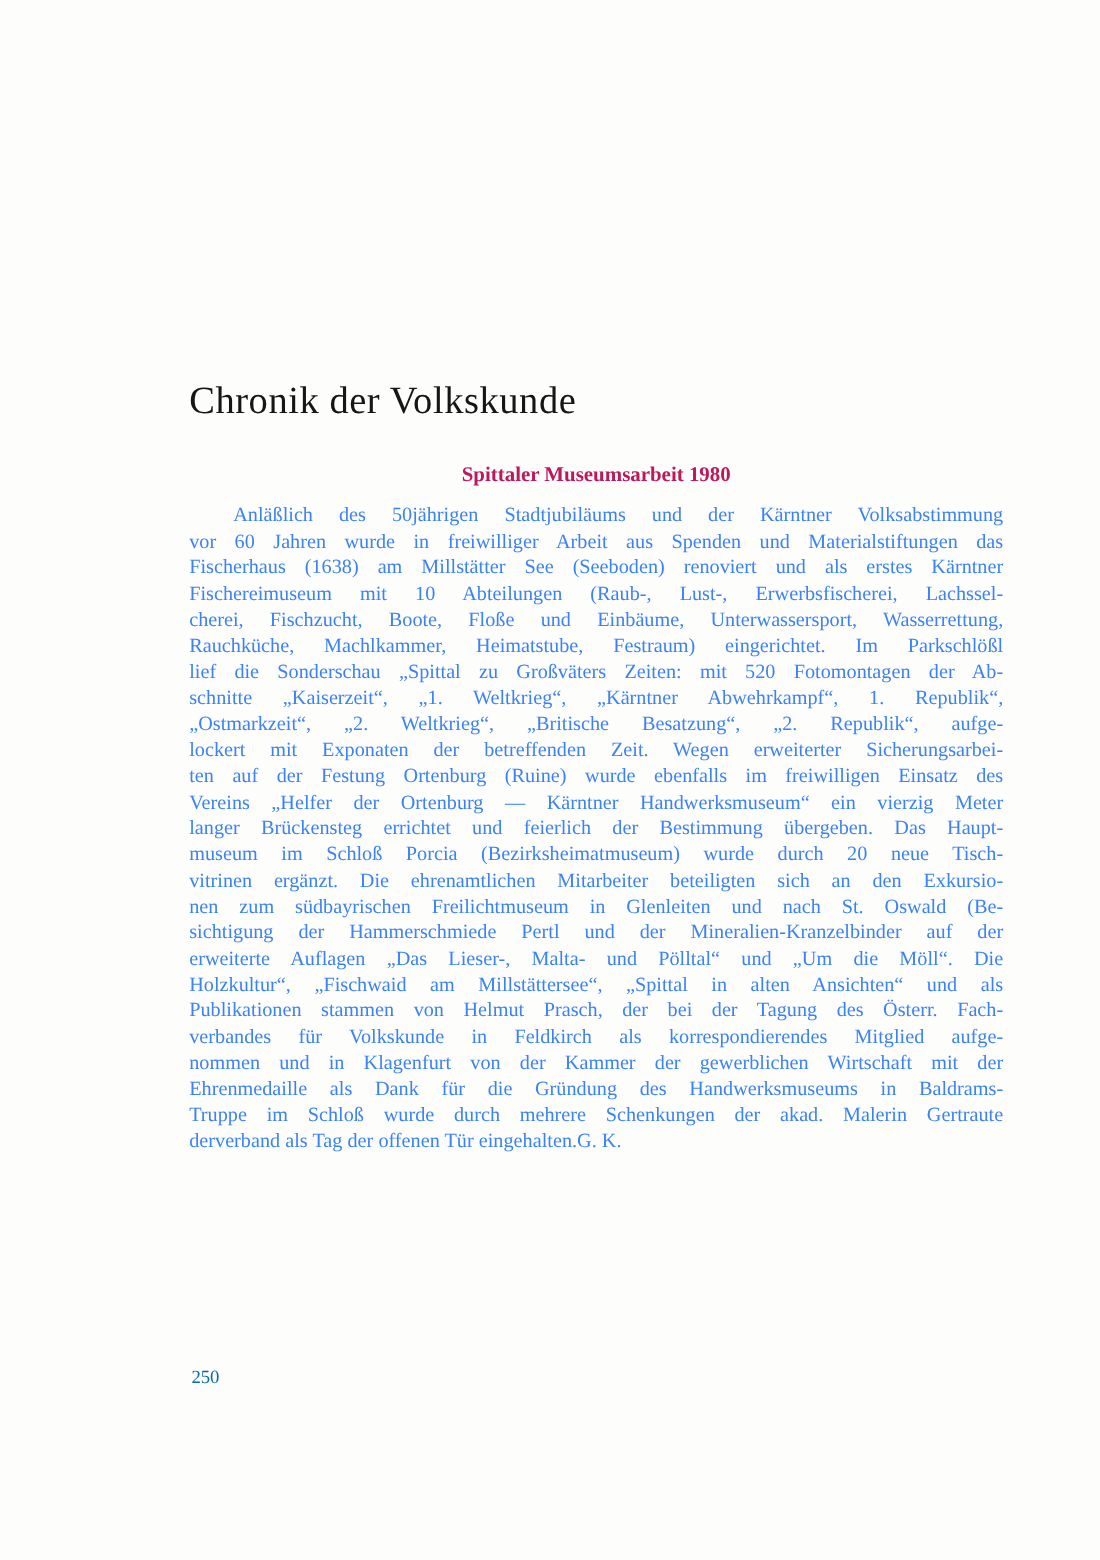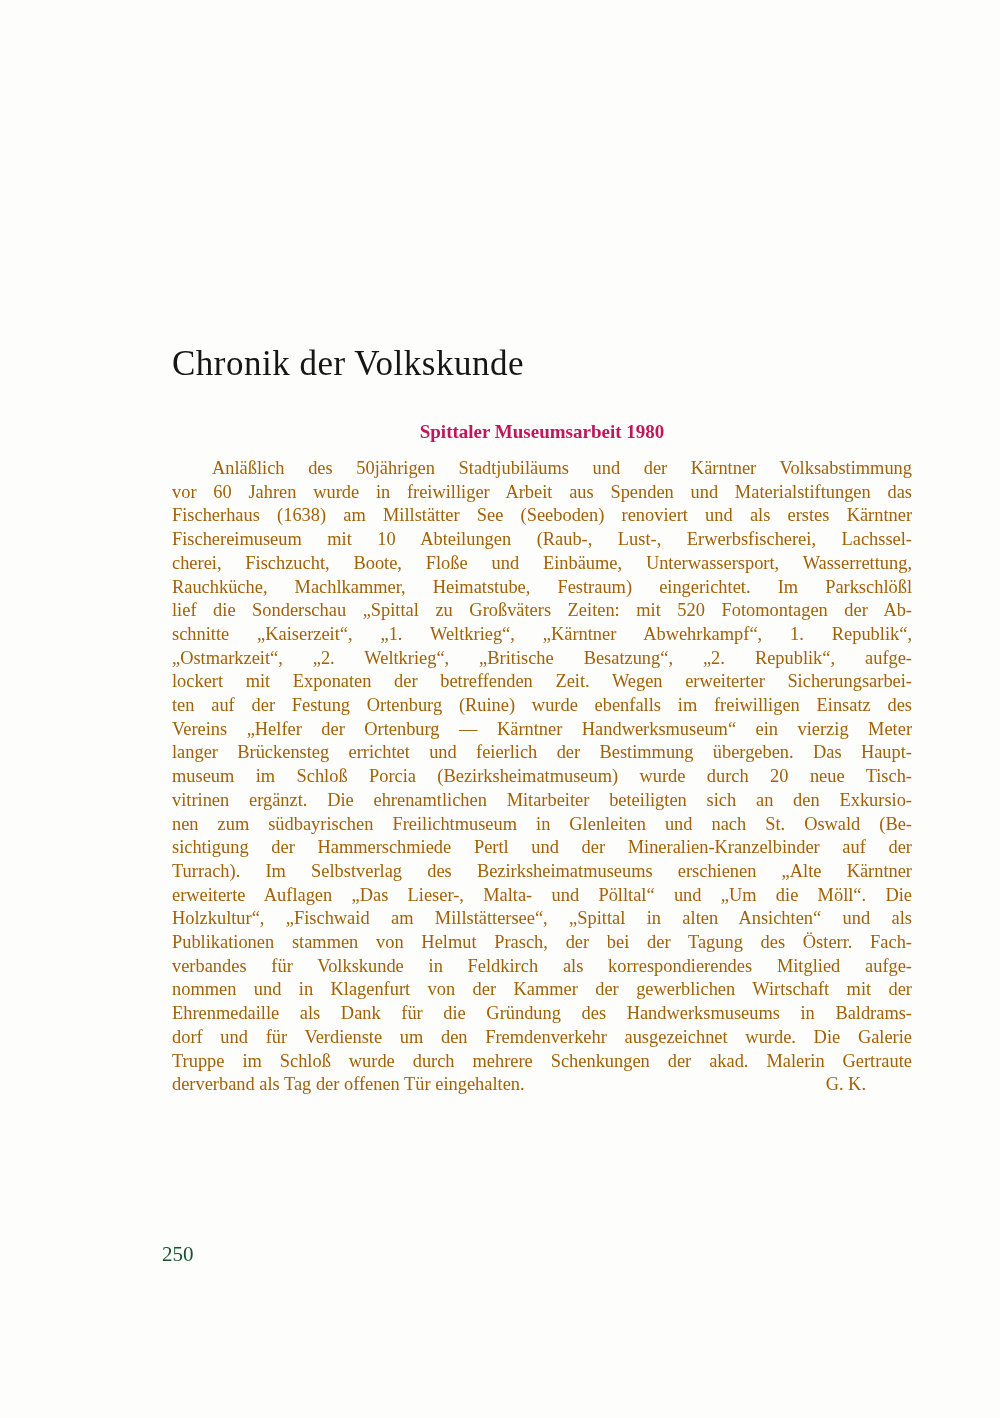--- a/index.html
+++ b/index.html
@@ -34,46 +34,45 @@
     font-size: 19px;
     font-weight: 700;
     color: #be185d;
   }
   .bodytext {
     position: absolute;
     top: 457px;
     left: 172px;
     width: 740px;
     font-size: 18.4px;
-    color: #a16207;
+    color: #3b82f6;
   }
   .line {
     text-align: justify;
     text-align-last: justify;
     line-height: 23.7px;
   }
   .line.first {
     text-indent: 40px;
   }
   .line.lastline {
     display: flex;
-    justify-content: space-between;
     text-align: left;
     text-align-last: left;
   }
   .sig {
     margin-right: 46px;
     white-space: nowrap;
   }
   .pagenum {
     position: absolute;
     top: 1242px;
-    left: 162px;
-    font-size: 21px;
-    color: #14532d;
+    left: 174px;
+    font-size: 17px;
+    color: #0369a1;
   }
 </style>
 </head>
 <body>
 
 <div class="page">
 
   <h1 class="title">Chronik der Volkskunde</h1>
 
   <h2 class="subtitle">Spittaler Museumsarbeit 1980</h2>
@@ -89,28 +88,26 @@
     <div class="line">schnitte „Kaiserzeit“, „1. Weltkrieg“, „Kärntner Abwehrkampf“, 1. Republik“,</div>
     <div class="line">„Ostmarkzeit“, „2. Weltkrieg“, „Britische Besatzung“, „2. Republik“, aufge-</div>
     <div class="line">lockert mit Exponaten der betreffenden Zeit. Wegen erweiterter Sicherungsarbei-</div>
     <div class="line">ten auf der Festung Ortenburg (Ruine) wurde ebenfalls im freiwilligen Einsatz des</div>
     <div class="line">Vereins „Helfer der Ortenburg — Kärntner Handwerksmuseum“ ein vierzig Meter</div>
     <div class="line">langer Brückensteg errichtet und feierlich der Bestimmung übergeben. Das Haupt-</div>
     <div class="line">museum im Schloß Porcia (Bezirksheimatmuseum) wurde durch 20 neue Tisch-</div>
     <div class="line">vitrinen ergänzt. Die ehrenamtlichen Mitarbeiter beteiligten sich an den Exkursio-</div>
     <div class="line">nen zum südbayrischen Freilichtmuseum in Glenleiten und nach St. Oswald (Be-</div>
     <div class="line">sichtigung der Hammerschmiede Pertl und der Mineralien-Kranzelbinder auf der</div>
-    <div class="line">Turrach). Im Selbstverlag des Bezirksheimatmuseums erschienen „Alte Kärntner</div>
     <div class="line">erweiterte Auflagen „Das Lieser-, Malta- und Pölltal“ und „Um die Möll“. Die</div>
     <div class="line">Holzkultur“, „Fischwaid am Millstättersee“, „Spittal in alten Ansichten“ und als</div>
     <div class="line">Publikationen stammen von Helmut Prasch, der bei der Tagung des Österr. Fach-</div>
     <div class="line">verbandes für Volkskunde in Feldkirch als korrespondierendes Mitglied aufge-</div>
     <div class="line">nommen und in Klagenfurt von der Kammer der gewerblichen Wirtschaft mit der</div>
     <div class="line">Ehrenmedaille als Dank für die Gründung des Handwerksmuseums in Baldrams-</div>
-    <div class="line">dorf und für Verdienste um den Fremdenverkehr ausgezeichnet wurde. Die Galerie</div>
     <div class="line">Truppe im Schloß wurde durch mehrere Schenkungen der akad. Malerin Gertraute</div>
     <div class="line lastline">
       <span>derverband als Tag der offenen Tür eingehalten.</span>
       <span class="sig">G. K.</span>
     </div>
   </div>
 
   <div class="pagenum">250</div>
 
 </div>

